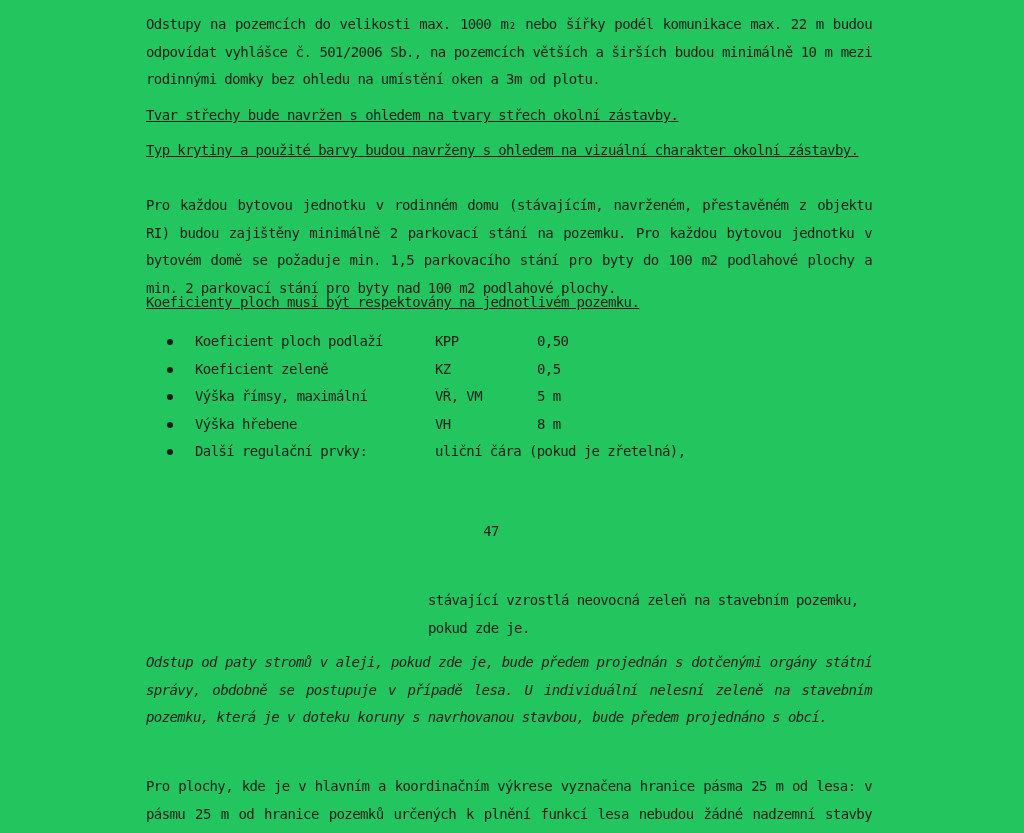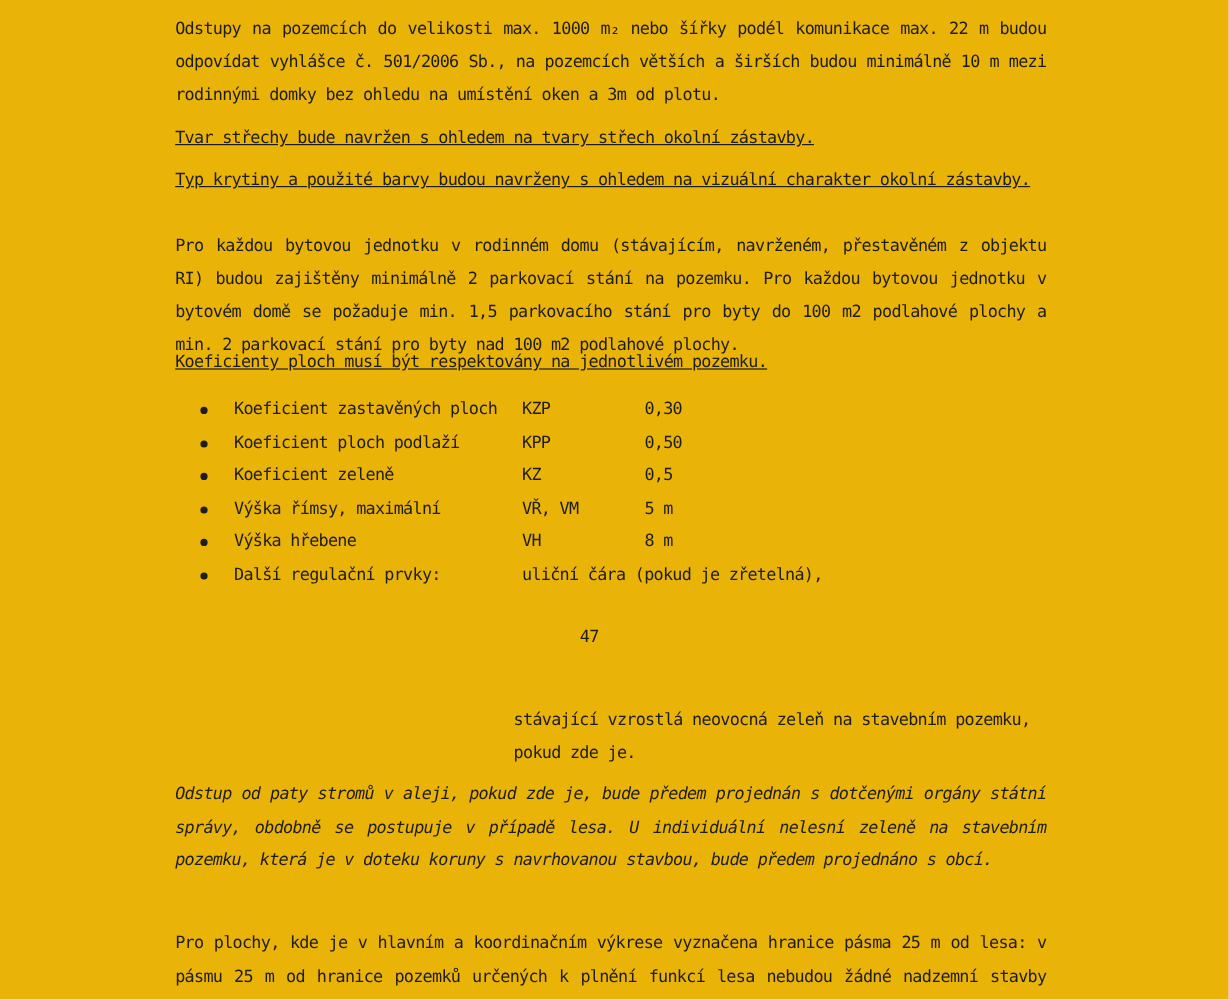--- a/index.html
+++ b/index.html
@@ -4,21 +4,21 @@
 <style>
   html, body {
     margin: 0;
     padding: 0;
     background: #ffffff;
   }
   .page {
     position: relative;
     width: 1024px;
     height: 833px;
-    background: #eab308;
+    background: #22c55e;
     overflow: hidden;
     font-family: "DejaVu Sans Mono", "Liberation Mono", monospace;
     font-size: 14px;
     letter-spacing: -0.6px;
     line-height: 27.5px;
     color: #1d1d1d;
   }
   .para {
     position: absolute;
     left: 146px;
@@ -78,26 +78,20 @@
   <p class="para single" style="top: 102px;">Tvar střechy bude navržen s ohledem na tvary střech okolní zástavby.</p>
 
   <p class="para single" style="top: 137px;">Typ krytiny a použité barvy budou navrženy s ohledem na vizuální charakter okolní zástavby.</p>
 
   <p class="para" style="top: 172px; margin-top: 20px;">Pro každou bytovou jednotku v rodinném domu (stávajícím, navrženém, přestavěném z objektu RI) budou zajištěny minimálně 2 parkovací stání na pozemku. Pro každou bytovou jednotku v bytovém domě se požaduje min. 1,5 parkovacího stání pro byty do 100 m2 podlahové plochy a min. 2 parkovací stání pro byty nad 100 m2 podlahové plochy.</p>
 
   <p class="para single" style="top: 289px;">Koeficienty ploch musí být respektovány na jednotlivém pozemku.</p>
 
   <div class="coef-list">
 
-    <div class="coef-row">
-      <span class="bullet-dot"></span>
-      <span class="coef-label">Koeficient zastavěných ploch</span>
-      <span class="coef-code">KZP</span>
-      <span class="coef-value">0,30</span>
-    </div>
 
     <div class="coef-row">
       <span class="bullet-dot"></span>
       <span class="coef-label">Koeficient ploch podlaží</span>
       <span class="coef-code">KPP</span>
       <span class="coef-value">0,50</span>
     </div>
 
     <div class="coef-row">
       <span class="bullet-dot"></span>

